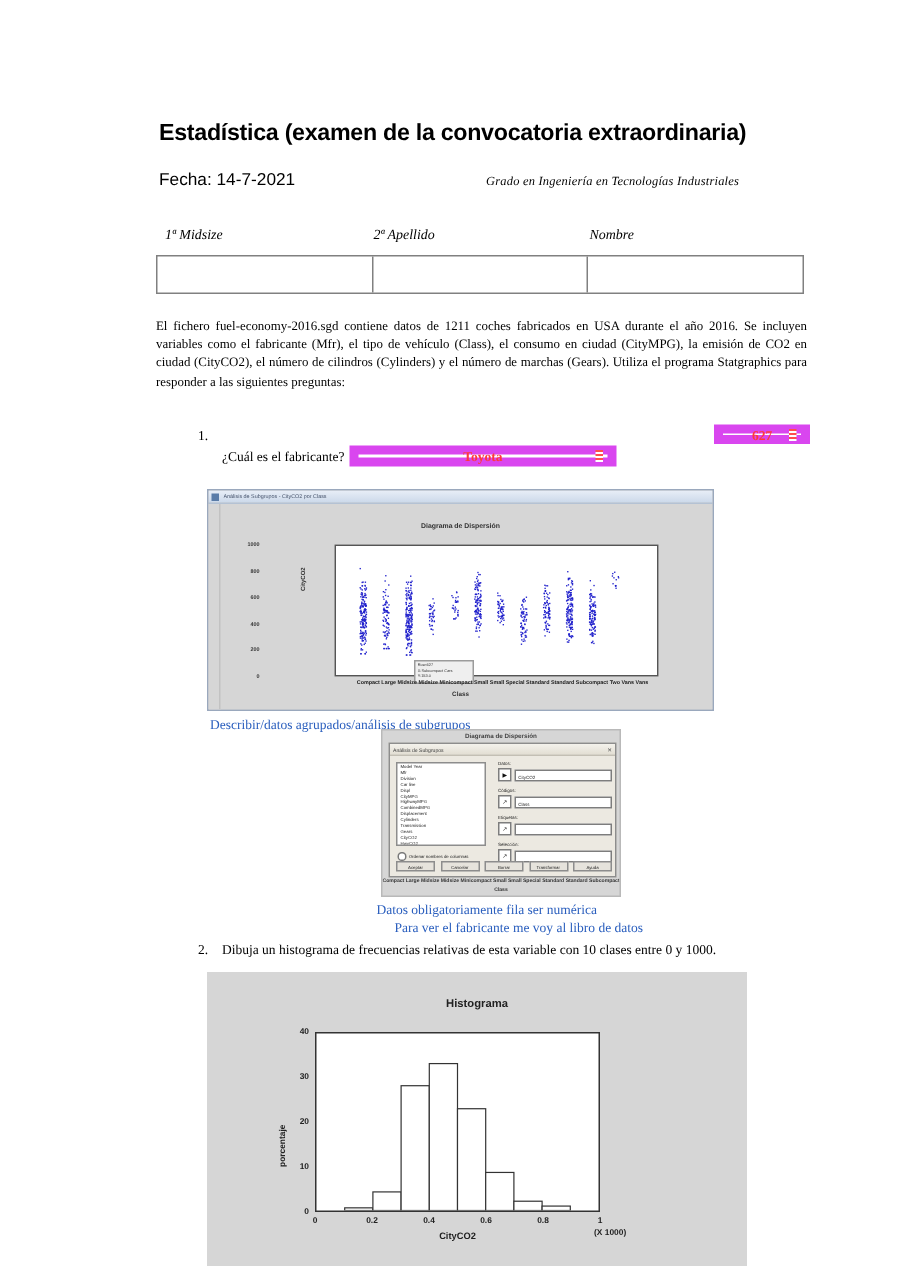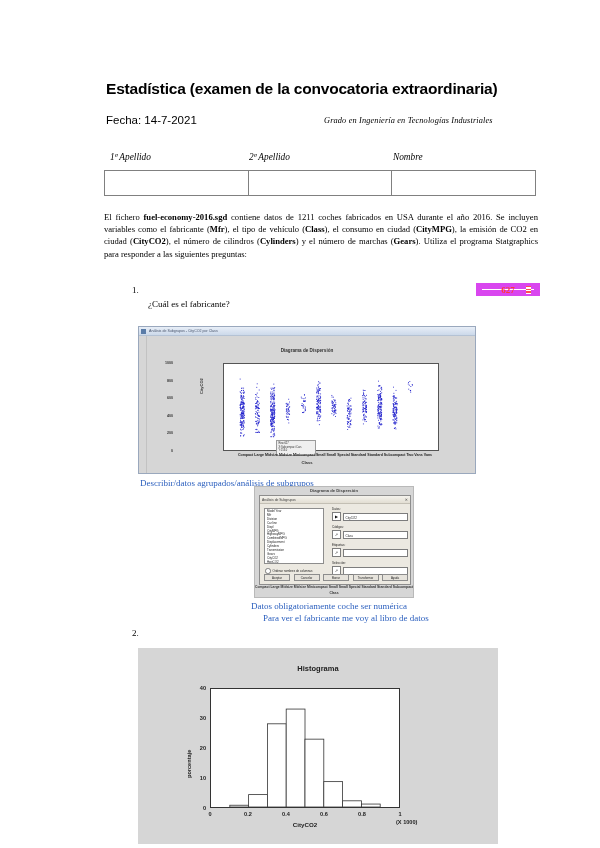--- a/index.html
+++ b/index.html
@@ -40,21 +40,21 @@
   }
   .name-cell{flex:1;border-right:1px solid #808080;box-sizing:border-box;}
   .name-cell:last-child{border-right:none;}
 
   
   .para{
     position:absolute;left:86px;top:211px;width:434px;
     font-family:"Liberation Serif", serif;
     font-size:8.6px;line-height:12.2px;text-align:justify;color:#000;
   }
-  .para b{font-weight:bold;}
+  .para b{font-weight:normal;}
 
   
   .qnum{
     position:absolute;font-family:"Liberation Serif", serif;
     font-size:9px;color:#000;
   }
   .q1num{left:114px;top:285px;}
   .q2num{left:114px;top:628px;}
   .qtext{
     position:absolute;font-family:"Liberation Serif", serif;
@@ -269,37 +269,41 @@
 </head>
 <body>
 
 <div class="page">
 
   <div class="doc-title">Estadística (examen de la convocatoria extraordinaria)</div>
   <div class="date-line">Fecha: 14-7-2021</div>
   <div class="degree-line">Grado en Ingeniería en Tecnologías Industriales</div>
 
   <div class="tbl-headrow">
-    <span class="th1">1ª Apellido</span>
+    <span class="th1">1ª Midsize</span>
     <span class="th2">2ª Apellido</span>
     <span class="th3">Nombre</span>
   </div>
   <div class="name-table">
     <div class="name-cell"></div>
     <div class="name-cell"></div>
     <div class="name-cell"></div>
   </div>
 
   <div class="para">El fichero <b>fuel-economy-2016.sgd</b> contiene datos de 1211 coches fabricados en USA durante el año 2016. Se incluyen variables como el fabricante (<b>Mfr</b>), el tipo de vehículo (<b>Class</b>), el consumo en ciudad (<b>CityMPG</b>), la emisión de CO2 en ciudad (<b>CityCO2</b>), el número de cilindros (<b>Cylinders</b>) y el número de marchas (<b>Gears</b>). Utiliza el programa Statgraphics para responder a las siguientes preguntas:</div>
 
   <div class="qnum q1num">1.</div>
   <div class="qtext q1b">¿Cuál es el fabricante?</div>
 
   <div class="ansbox" id="ansRow">
     <span class="val">627</span>
+    <span class="handle"></span>
+  </div>
+  <div class="ansbox" id="ansMfr">
+    <span class="val">Toyota</span>
     <span class="handle"></span>
   </div>
 
   <div class="sg-window">
     <div class="sg-titlebar">
       <span class="tb-ico"></span>
       <span class="tb-txt">Análisis de Subgrupos - CityCO2 por Class</span>
     </div>
     <div class="sg-client">
       <div class="sg-leftstrip"></div>
@@ -1548,24 +1552,25 @@
             <div class="b">Aceptar</div>
             <div class="b">Cancelar</div>
             <div class="b">Borrar</div>
             <div class="b">Transformar</div>
             <div class="b">Ayuda</div>
           </div>
       </div>
     </div>
   </div>
 
-  <div class="ann ann2">Datos obligatoriamente coche ser numérica</div>
+  <div class="ann ann2">Datos obligatoriamente fila ser numérica</div>
   <div class="ann ann3">Para ver el fabricante me voy al libro de datos</div>
 
   <div class="qnum q2num">2.</div>
+  <div class="qtext q2a">Dibuja un histograma de frecuencias relativas de esta variable con 10 clases entre 0 y 1000.</div>
 
   <div class="hist-wrap">
     <div class="hist-title">Histograma</div>
     <div class="hist-ylabel">porcentaje</div>
     <div id="histYTicks">
         <div class="hist-ytick" style="top: 157px;">0</div>
         <div class="hist-ytick" style="top: 127px;">10</div>
         <div class="hist-ytick" style="top: 97px;">20</div>
         <div class="hist-ytick" style="top: 67px;">30</div>
         <div class="hist-ytick" style="top: 37px;">40</div>

